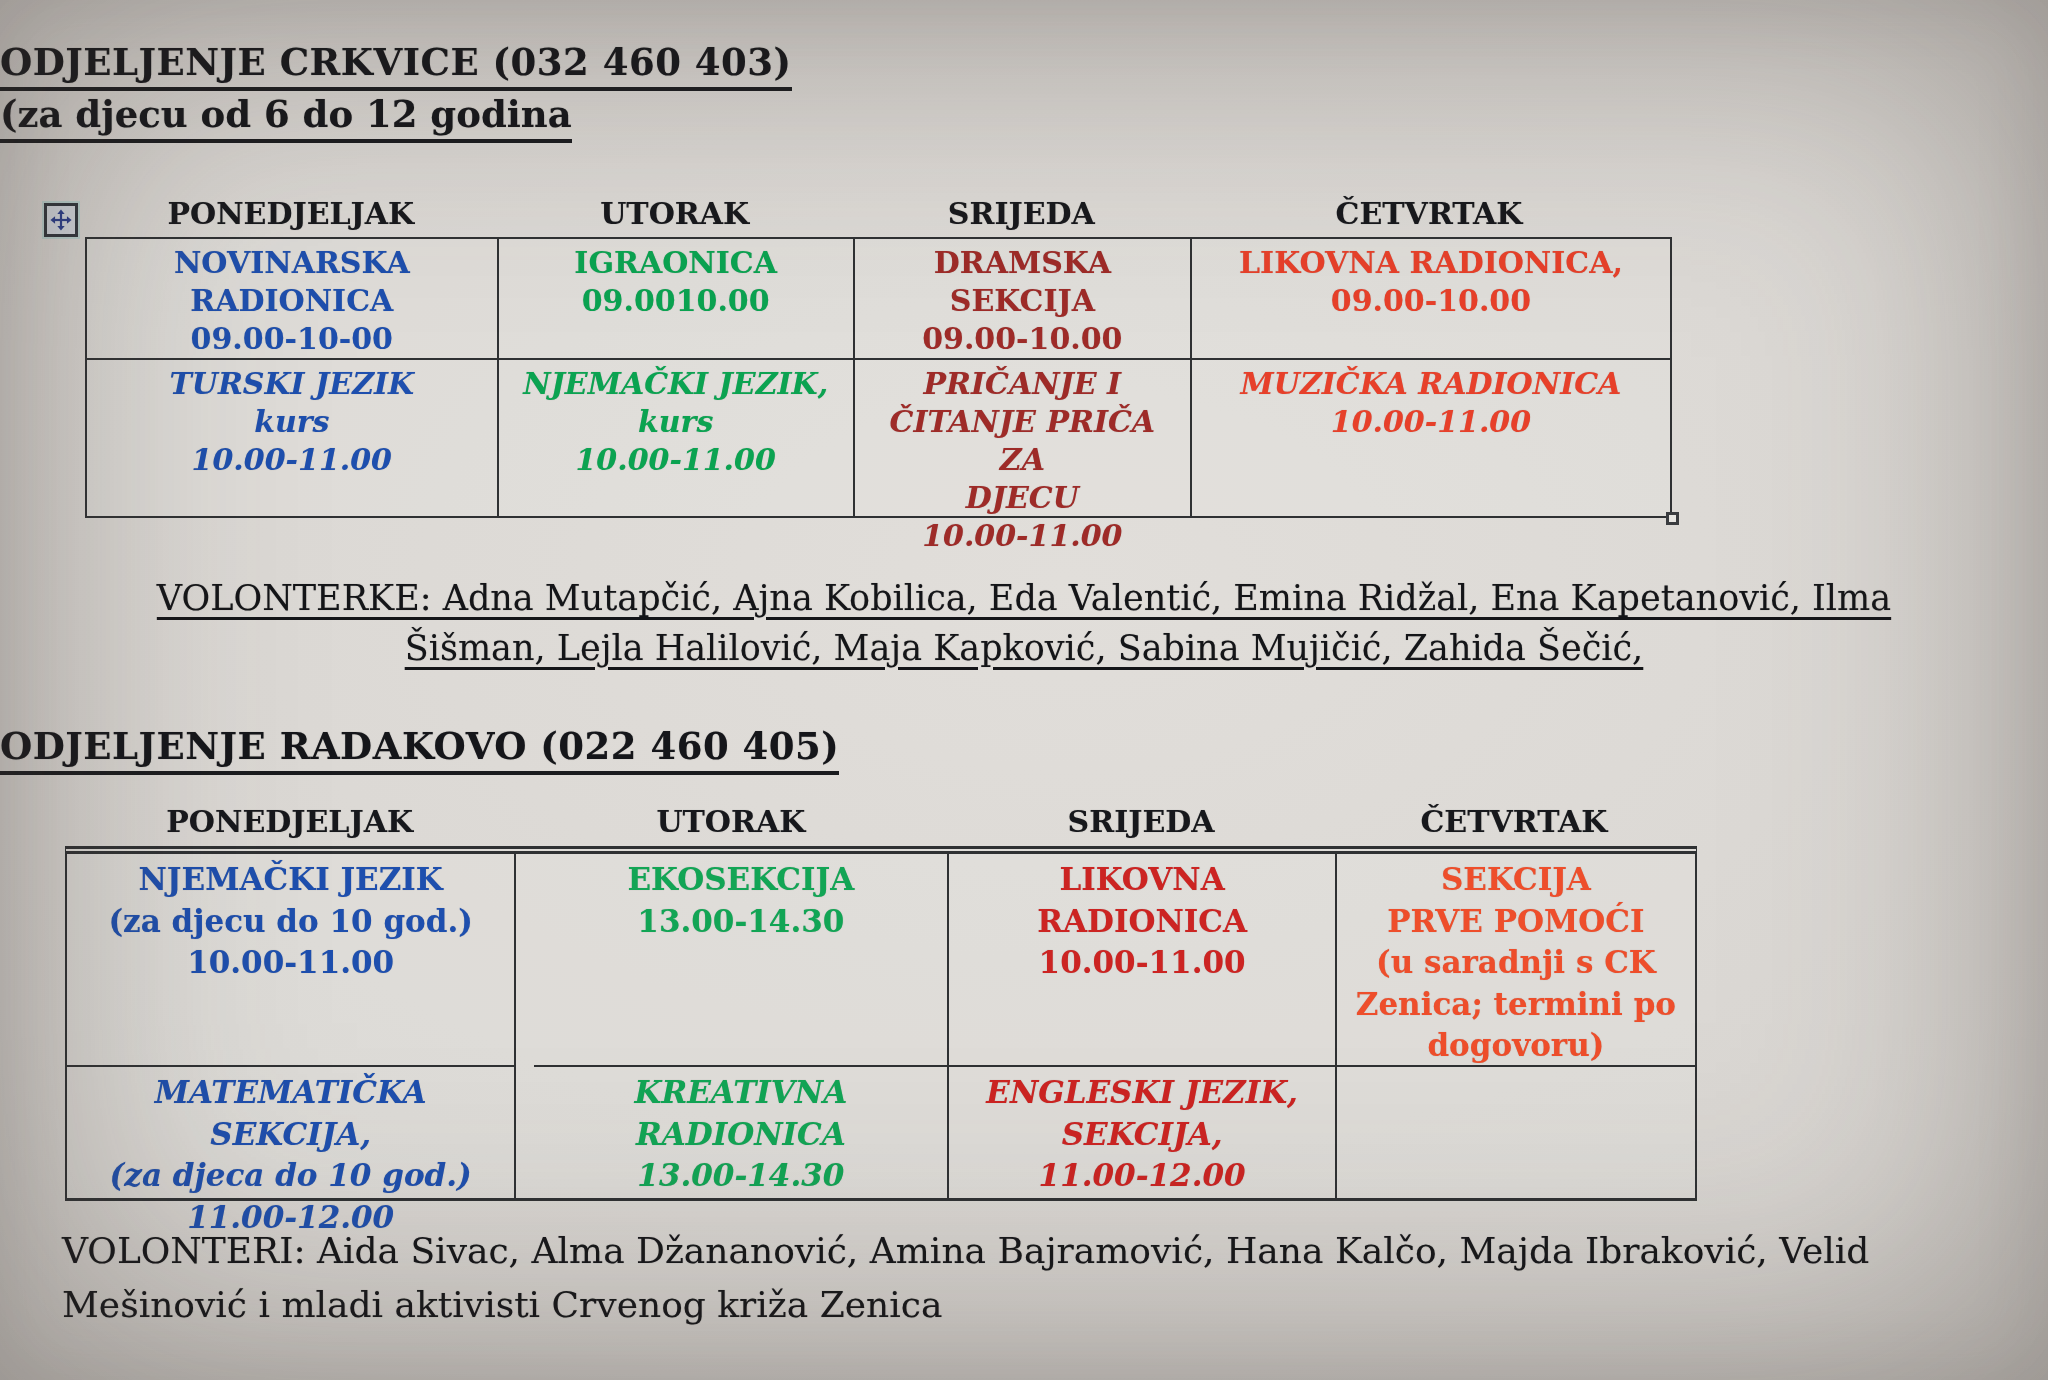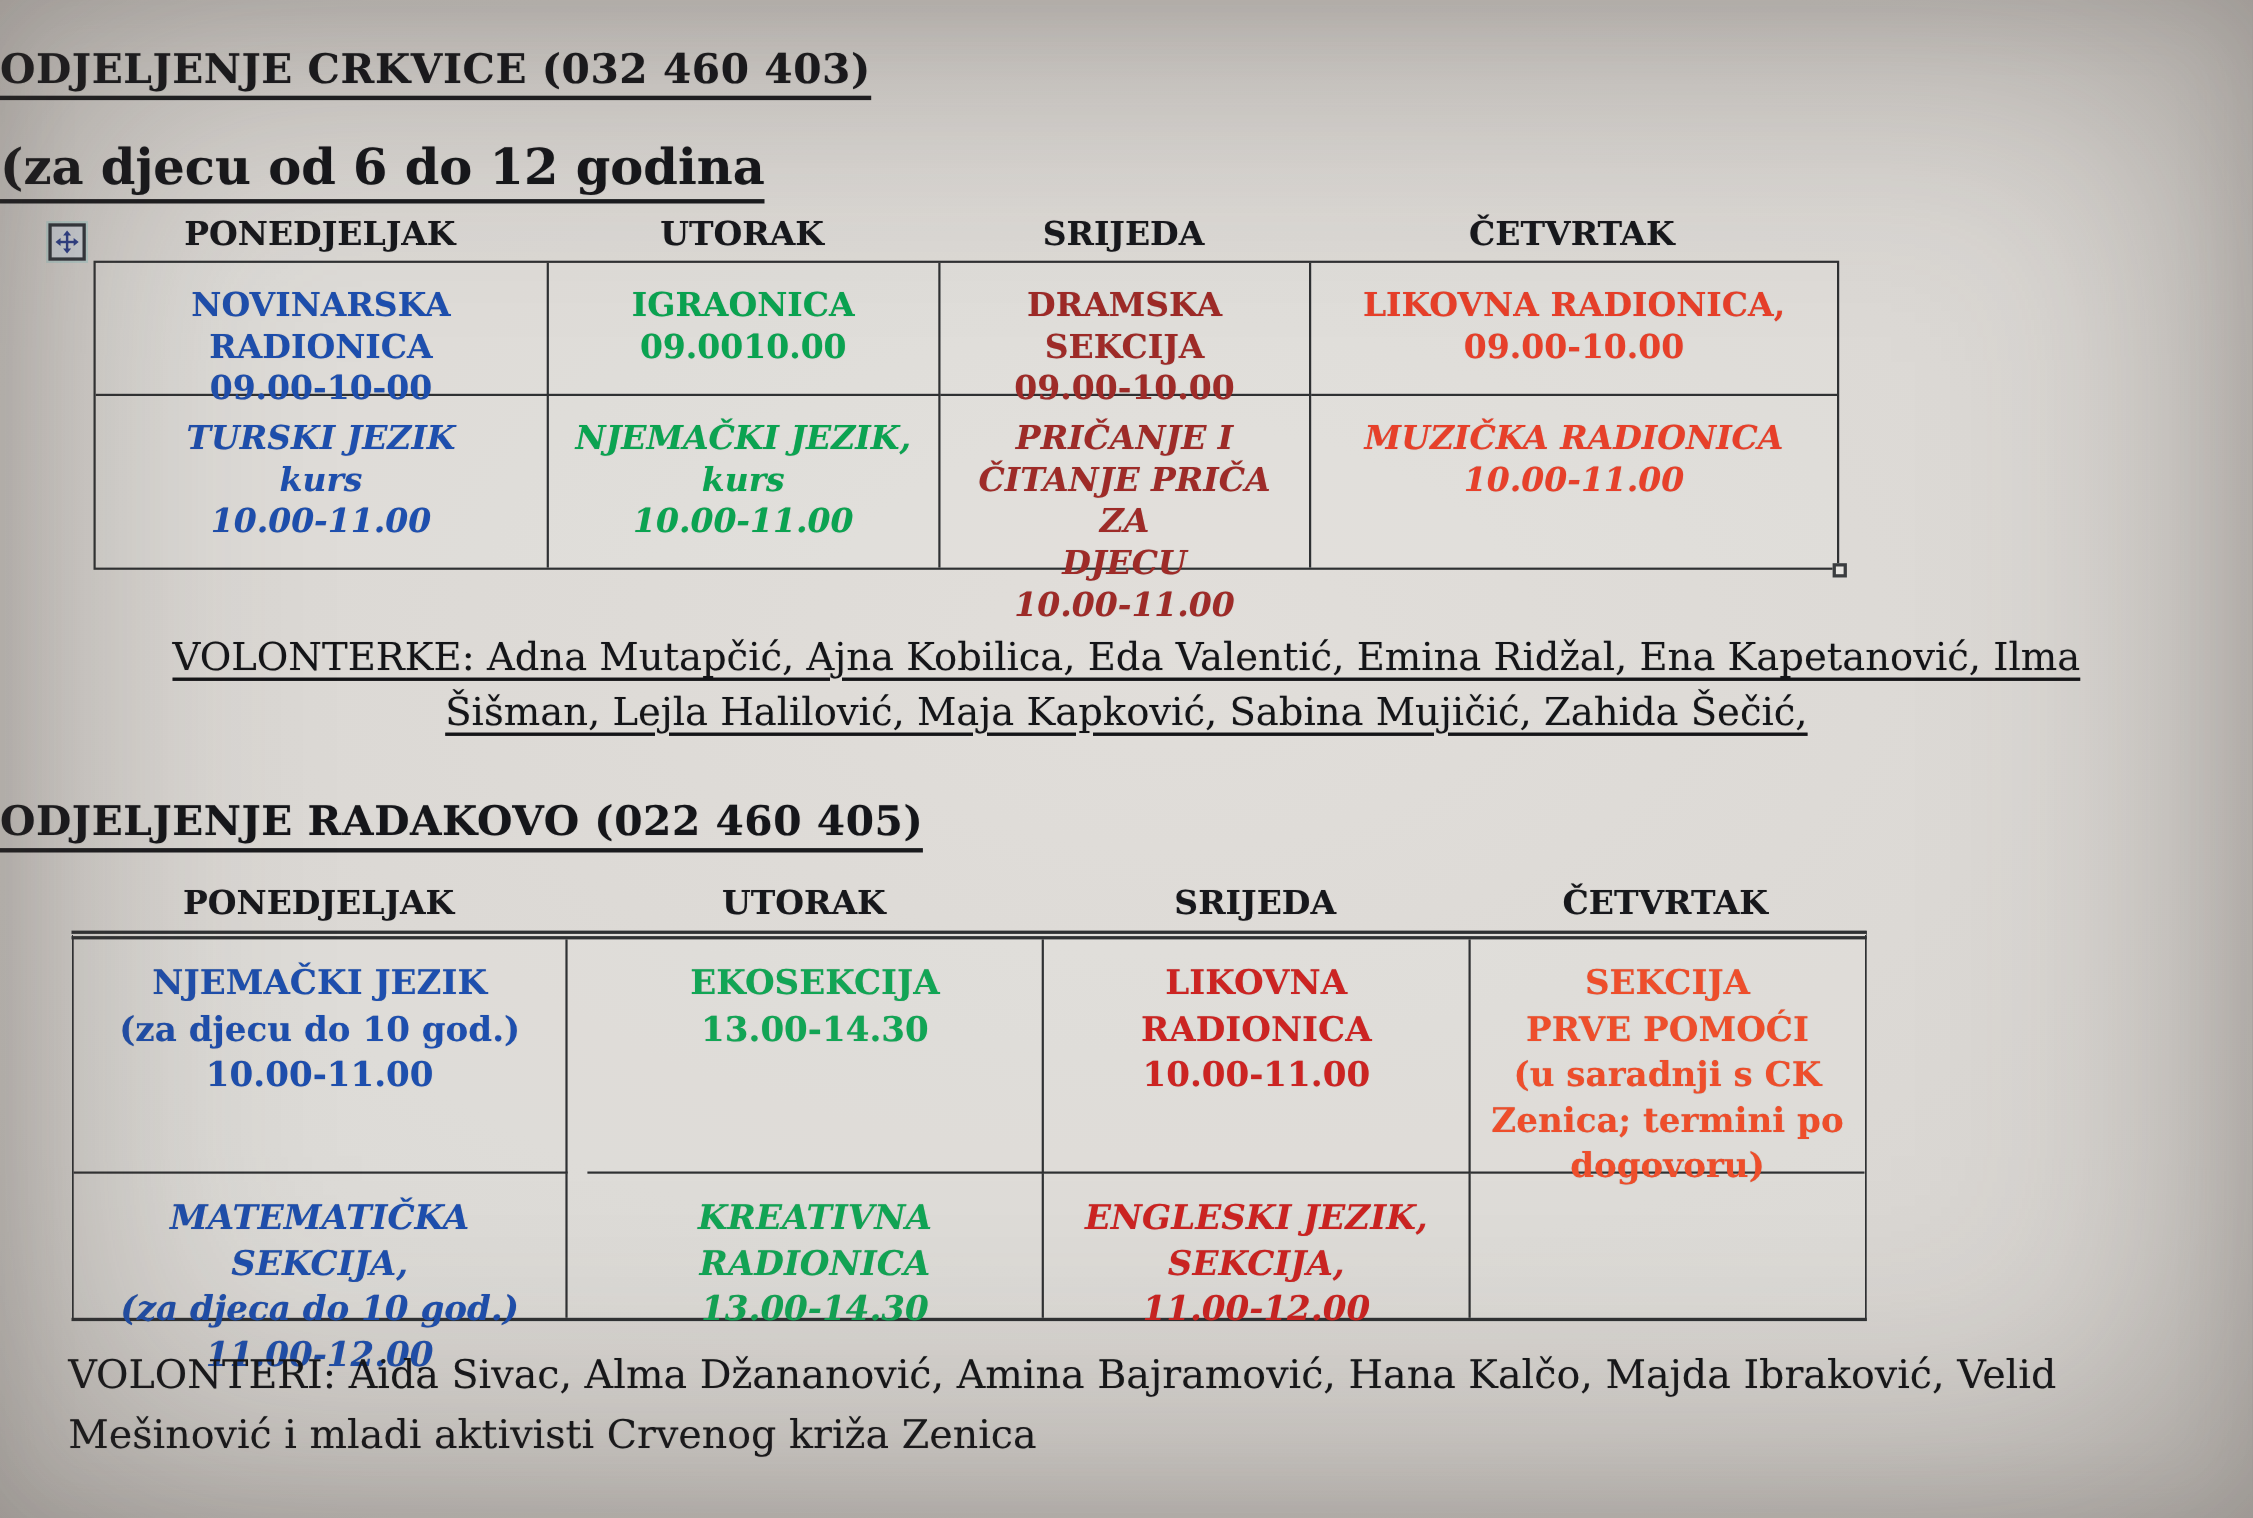--- a/index.html
+++ b/index.html
@@ -12,38 +12,38 @@
   .page::after{
     content:"";position:absolute;inset:0;pointer-events:none;
     box-shadow:inset 0 0 280px 50px rgba(66,60,54,.34), inset 0 0 70px 8px rgba(66,60,54,.10);
   }
   .ttl{
     position:absolute;left:0;width:100%;font-weight:bold;
     color:#15161a;text-shadow:0 0 1px rgba(30,30,30,.35);
   }
   .ttl span{display:inline-block;border-bottom:4px solid #1a1b1e;padding-bottom:3px;}
   .t1{top:40px;font-size:37px;letter-spacing:.5px;}
-  .sub1{top:92px;font-size:45px;margin-top:33px;}
+  .sub1{top:92px;font-size:37px;}
   .t2{top:724px;font-size:37px;letter-spacing:.5px;}
 
   .days{position:absolute;display:flex;font-weight:bold;font-size:30px;color:#17181c;
         text-shadow:0 0 1px rgba(30,30,30,.3);}
   .days div{text-align:center;}
   .days1{left:85px;top:196px;width:1583px;}
   .days1 div:nth-child(1){width:26%;} .days1 div:nth-child(2){width:22.5%;}
   .days1 div:nth-child(3){width:21.3%;} .days1 div:nth-child(4){width:30.2%;}
   .days2{left:65px;top:804px;width:1628px;}
   .days2 div:nth-child(1){width:27.6%;} .days2 div:nth-child(2){width:26.6%;}
   .days2 div:nth-child(3){width:23.8%;} .days2 div:nth-child(4){width:22%;}
 
   .tbl{position:absolute;display:grid;border:2px solid #2f3133;background:rgba(232,230,226,.25);}
   .tbl .cell{
     border-right:2px solid #2f3133;border-bottom:2px solid #2f3133;
     text-align:center;font-weight:bold;white-space:pre-line;
-    padding:20px 10px 0 10px;box-sizing:border-box;overflow:visible;
+    padding:5px 10px 0 10px;box-sizing:border-box;overflow:visible;
     text-shadow:0 0 1px rgba(40,40,40,.25);
   }
   .tbl .lastcol{border-right:none;}
   .tbl .lastrow{border-bottom:none;font-style:italic;}
   .tbl1{left:85px;top:237px;width:1583px;grid-template-columns:26% 22.5% 21.3% 30.2%;grid-template-rows:121px 156px;}
   .tbl1 .cell{font-size:30px;line-height:1.27;}
   .tbl2{left:65px;top:846px;width:1628px;grid-template-columns:27.6% 26.6% 23.8% 22%;grid-template-rows:213px 131px;border-top:8px double #2f3133;border-bottom-width:3px;}
   .tbl2 .cell{font-size:31px;line-height:1.34;}
 
   

